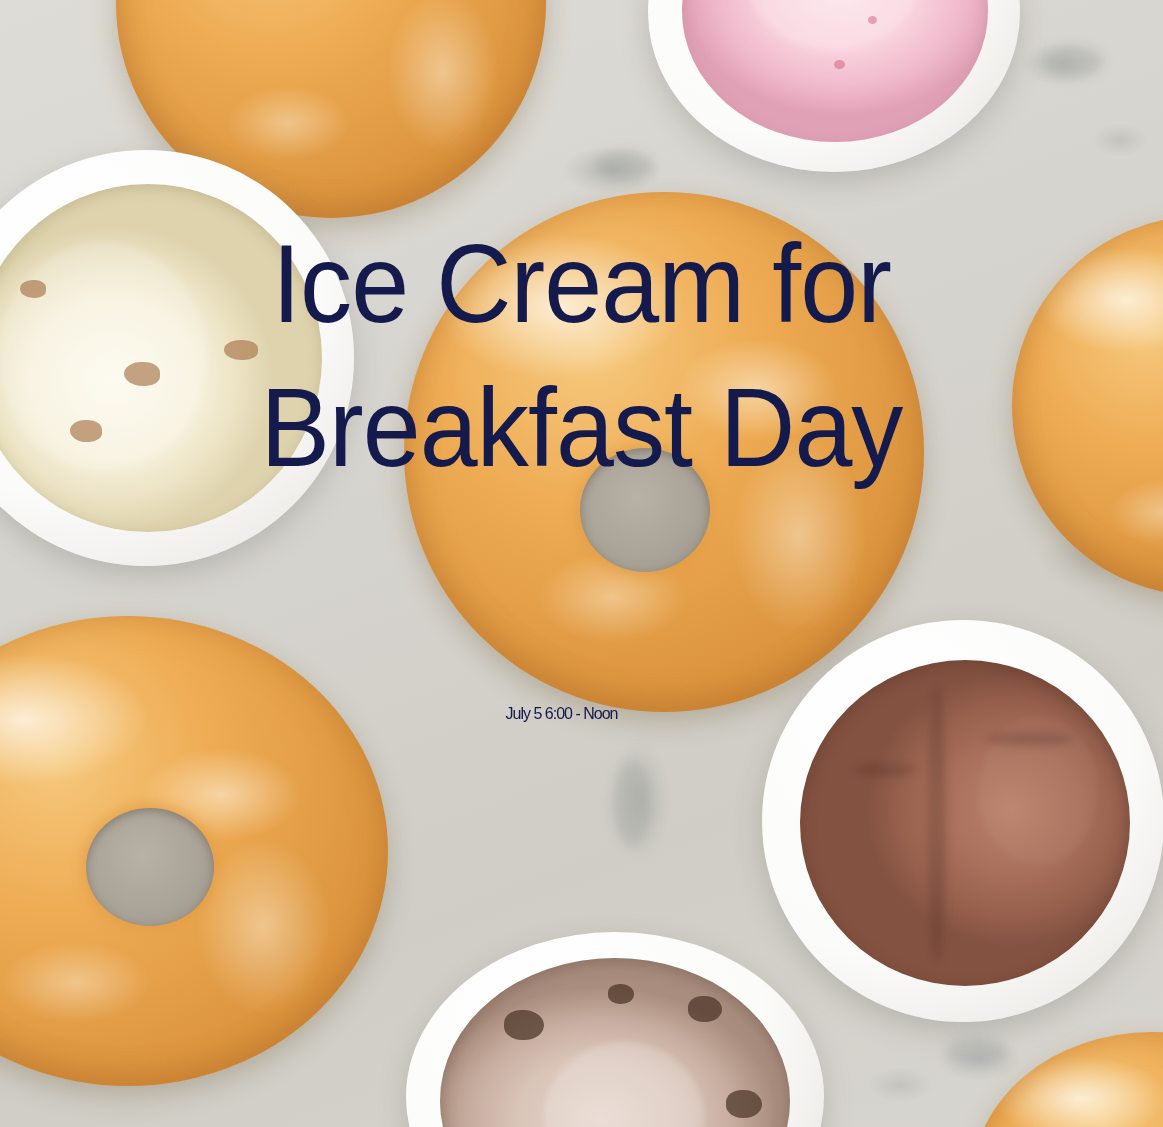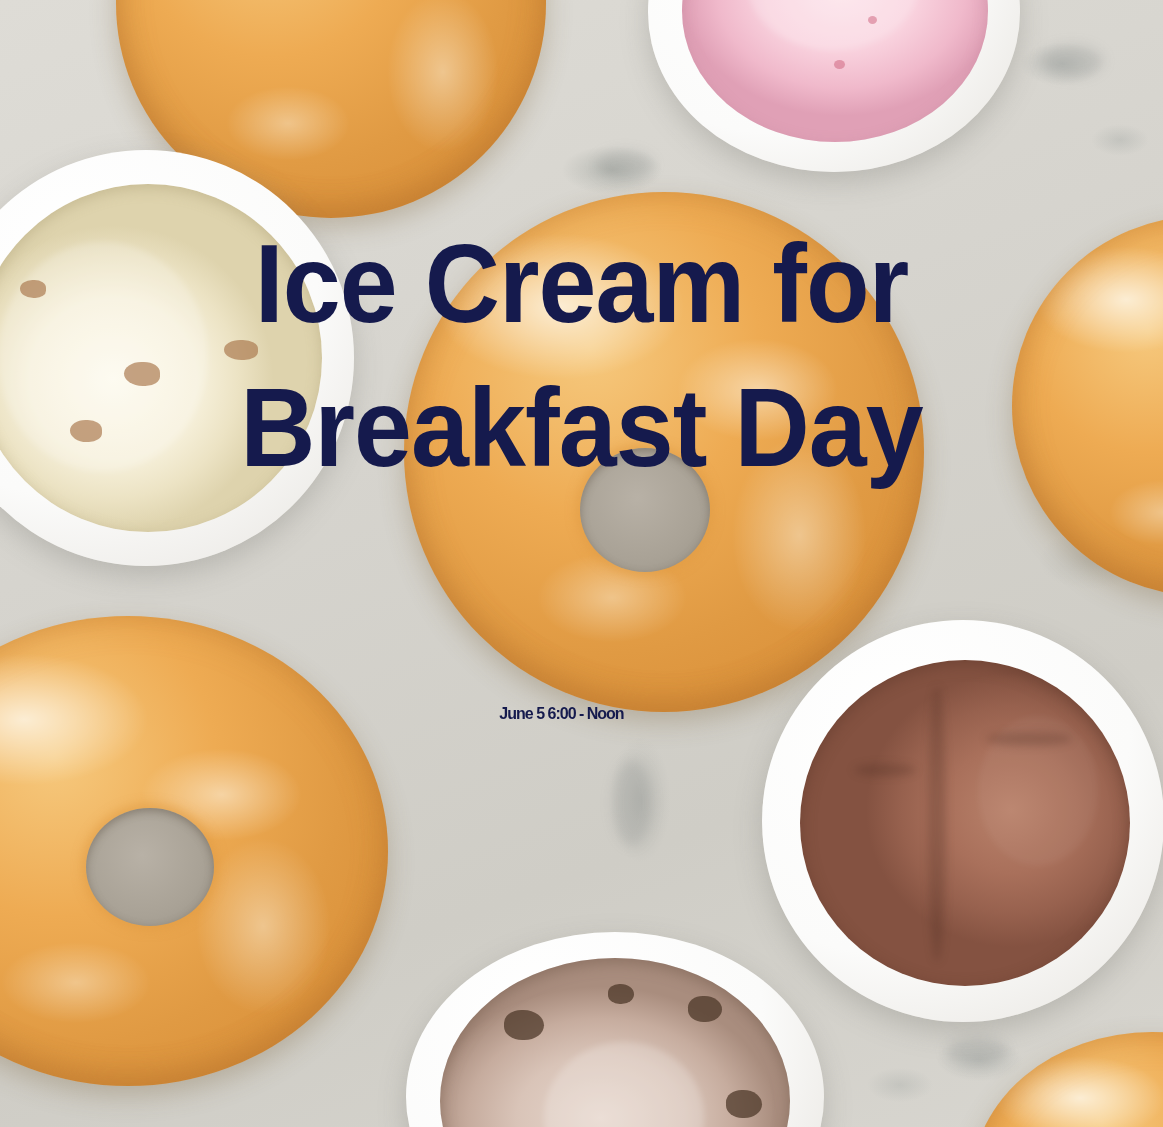--- a/index.html
+++ b/index.html
@@ -89,21 +89,21 @@
   .chip{position:absolute;border-radius:46% 54% 52% 48%;background:#4a3526;opacity:.72;}
   .pecan{position:absolute;border-radius:52% 48% 44% 56%;background:#a9784c;opacity:.68;}
   .berry{position:absolute;border-radius:50%;background:#c8536f;opacity:.45;}
   .ridge{position:absolute;border-radius:50%;background:rgba(255,255,255,.20);filter:blur(3px);}
   .dridge{position:absolute;border-radius:50%;background:rgba(60,34,22,.22);filter:blur(4px);}
 
   
   .txt{
     position:absolute;
     font-family:"Liberation Sans", sans-serif;
-    font-weight:bold;
+    font-weight:normal;
     color:#151a4d;
     line-height:1.0;
     white-space:nowrap;
     letter-spacing:-1px;
   }
   #headline{ left:0; right:0; top:228px; text-align:center; }
   #headline .ln{ display:block; font-size:112px; transform:scaleX(.93); }
   #headline .ln2{ margin-top:32px; }
   #datetime-block-shift{ position:absolute; left:-40px; right:0; top:706px; text-align:center; }
 </style>
@@ -171,17 +171,17 @@
       <div class="chip" style="left:168px;top:26px;width:26px;height:20px;"></div>
     </div>
   </div>
 
   <div id="headline" class="txt">
     <span class="ln ln1">Ice Cream for</span>
     <span class="ln ln2">Breakfast Day</span>
   </div>
 
   <div id="datetime-block-shift" class="txt">
-    <span class="ln ln1">June 5</span>
+    <span class="ln ln1">July 5</span>
     <span class="ln ln2">6:00 - Noon</span>
   </div>
 
 </div>
 
 </body></html>

